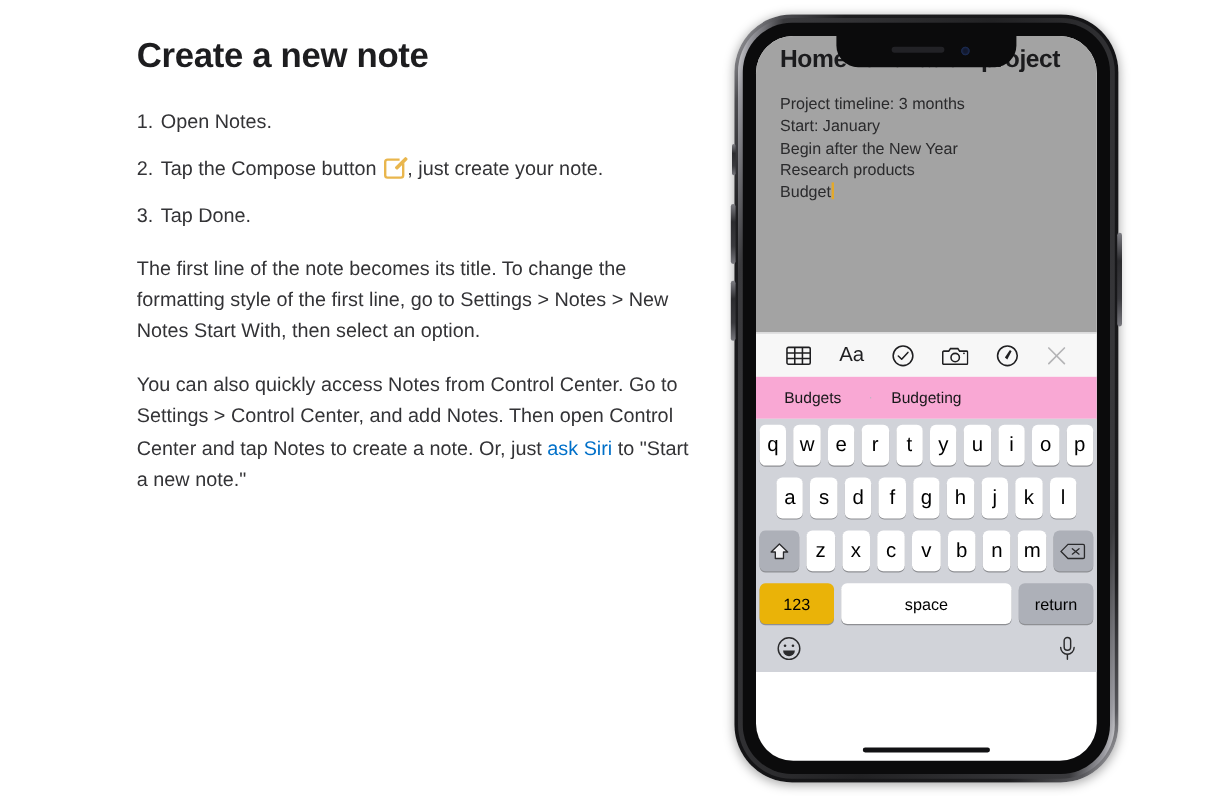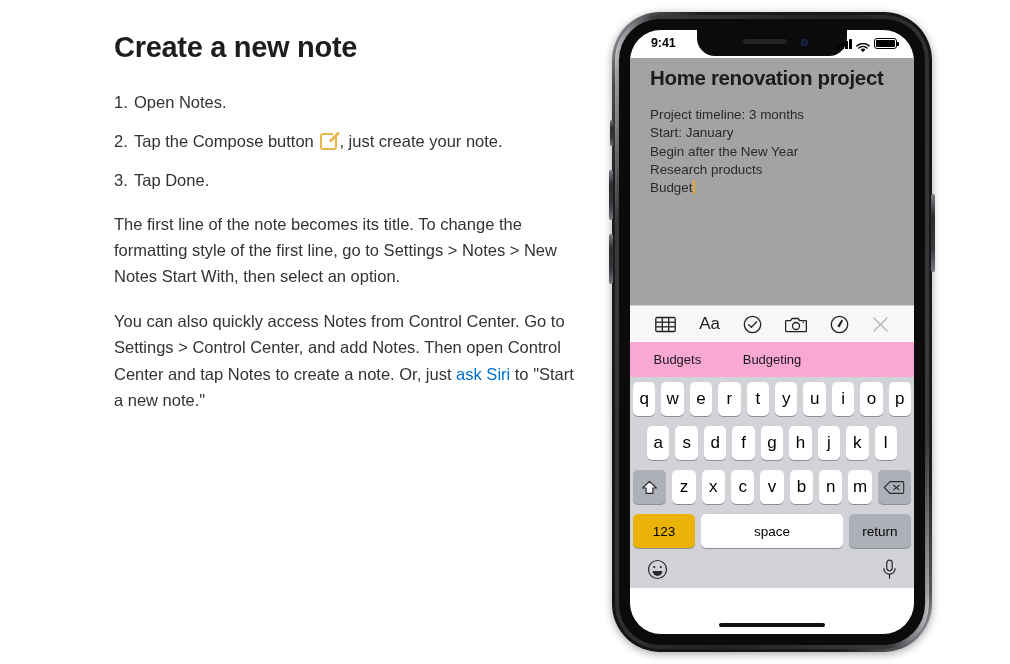--- a/index.html
+++ b/index.html
@@ -383,41 +383,20 @@
     <div class="btn-side btn-voldn"></div>
     <div class="btn-side btn-power"></div>
 
     <div class="screen">
 
       <div class="notch">
         <div class="speaker"></div>
         <div class="front-cam"></div>
       </div>
 
-      <div class="statusbar">
-        <div class="status-time">9:41</div>
-        <div class="status-right">
-          <div class="bars">
-            <i></i>
-              <i></i>
-              <i></i>
-              <i></i>
-          </div>
-          <div class="wifi">
-            <svg width="14" height="10" viewBox="0 0 14 10">
-              <path d="M7 9.3 L4.6 6.6 a3.6 3.6 0 0 1 4.8 0 Z" fill="#000"></path>
-              <path d="M2.9 5.0 a6.1 6.1 0 0 1 8.2 0" stroke="#000" stroke-width="1.5" fill="none" stroke-linecap="round"></path>
-              <path d="M1.0 2.9 a9.0 9.0 0 0 1 12.0 0" stroke="#000" stroke-width="1.5" fill="none" stroke-linecap="round"></path>
-            </svg>
-          </div>
-          <div class="battery">
-            <div class="lvl"></div>
-          </div>
-        </div>
-      </div>
 
 
       <div class="note">
         <div class="note-title">Home renovation project</div>
         <div class="note-line">Project timeline: 3 months</div>
         <div class="note-line">Start: January</div>
         <div class="note-line">Begin after the New Year</div>
         <div class="note-line">Research products</div>
         <div class="note-line"><span>Budget</span><span class="caret"></span></div>
       </div>

